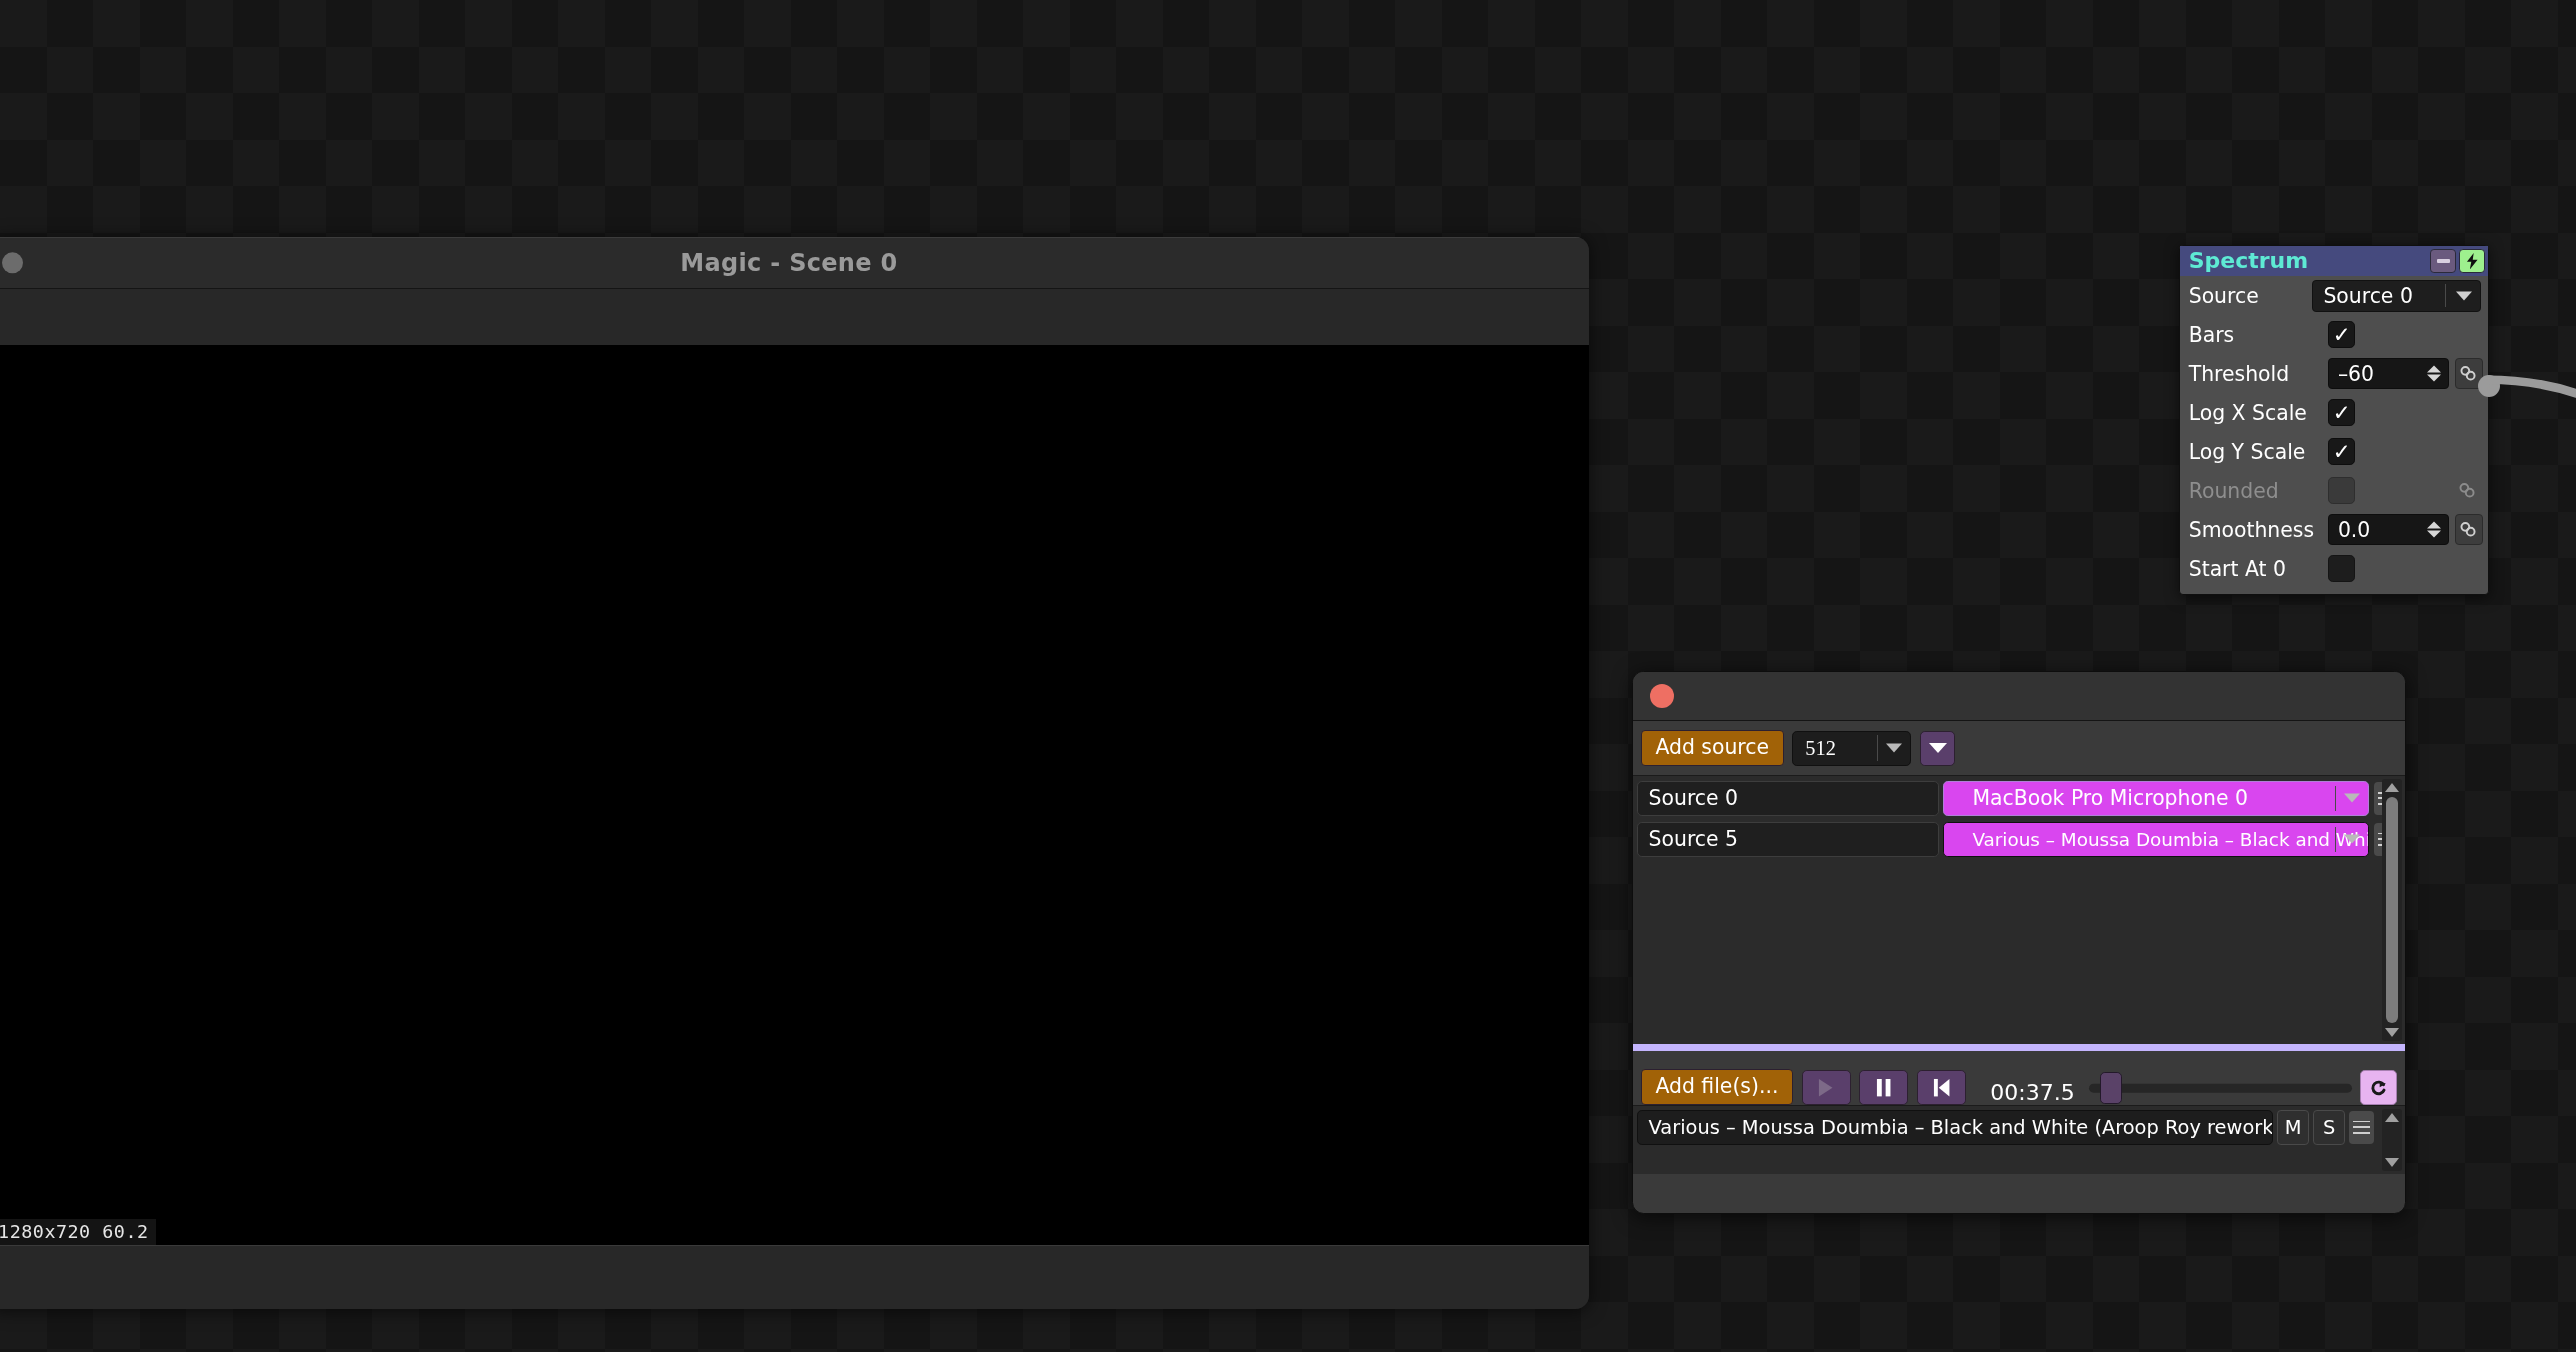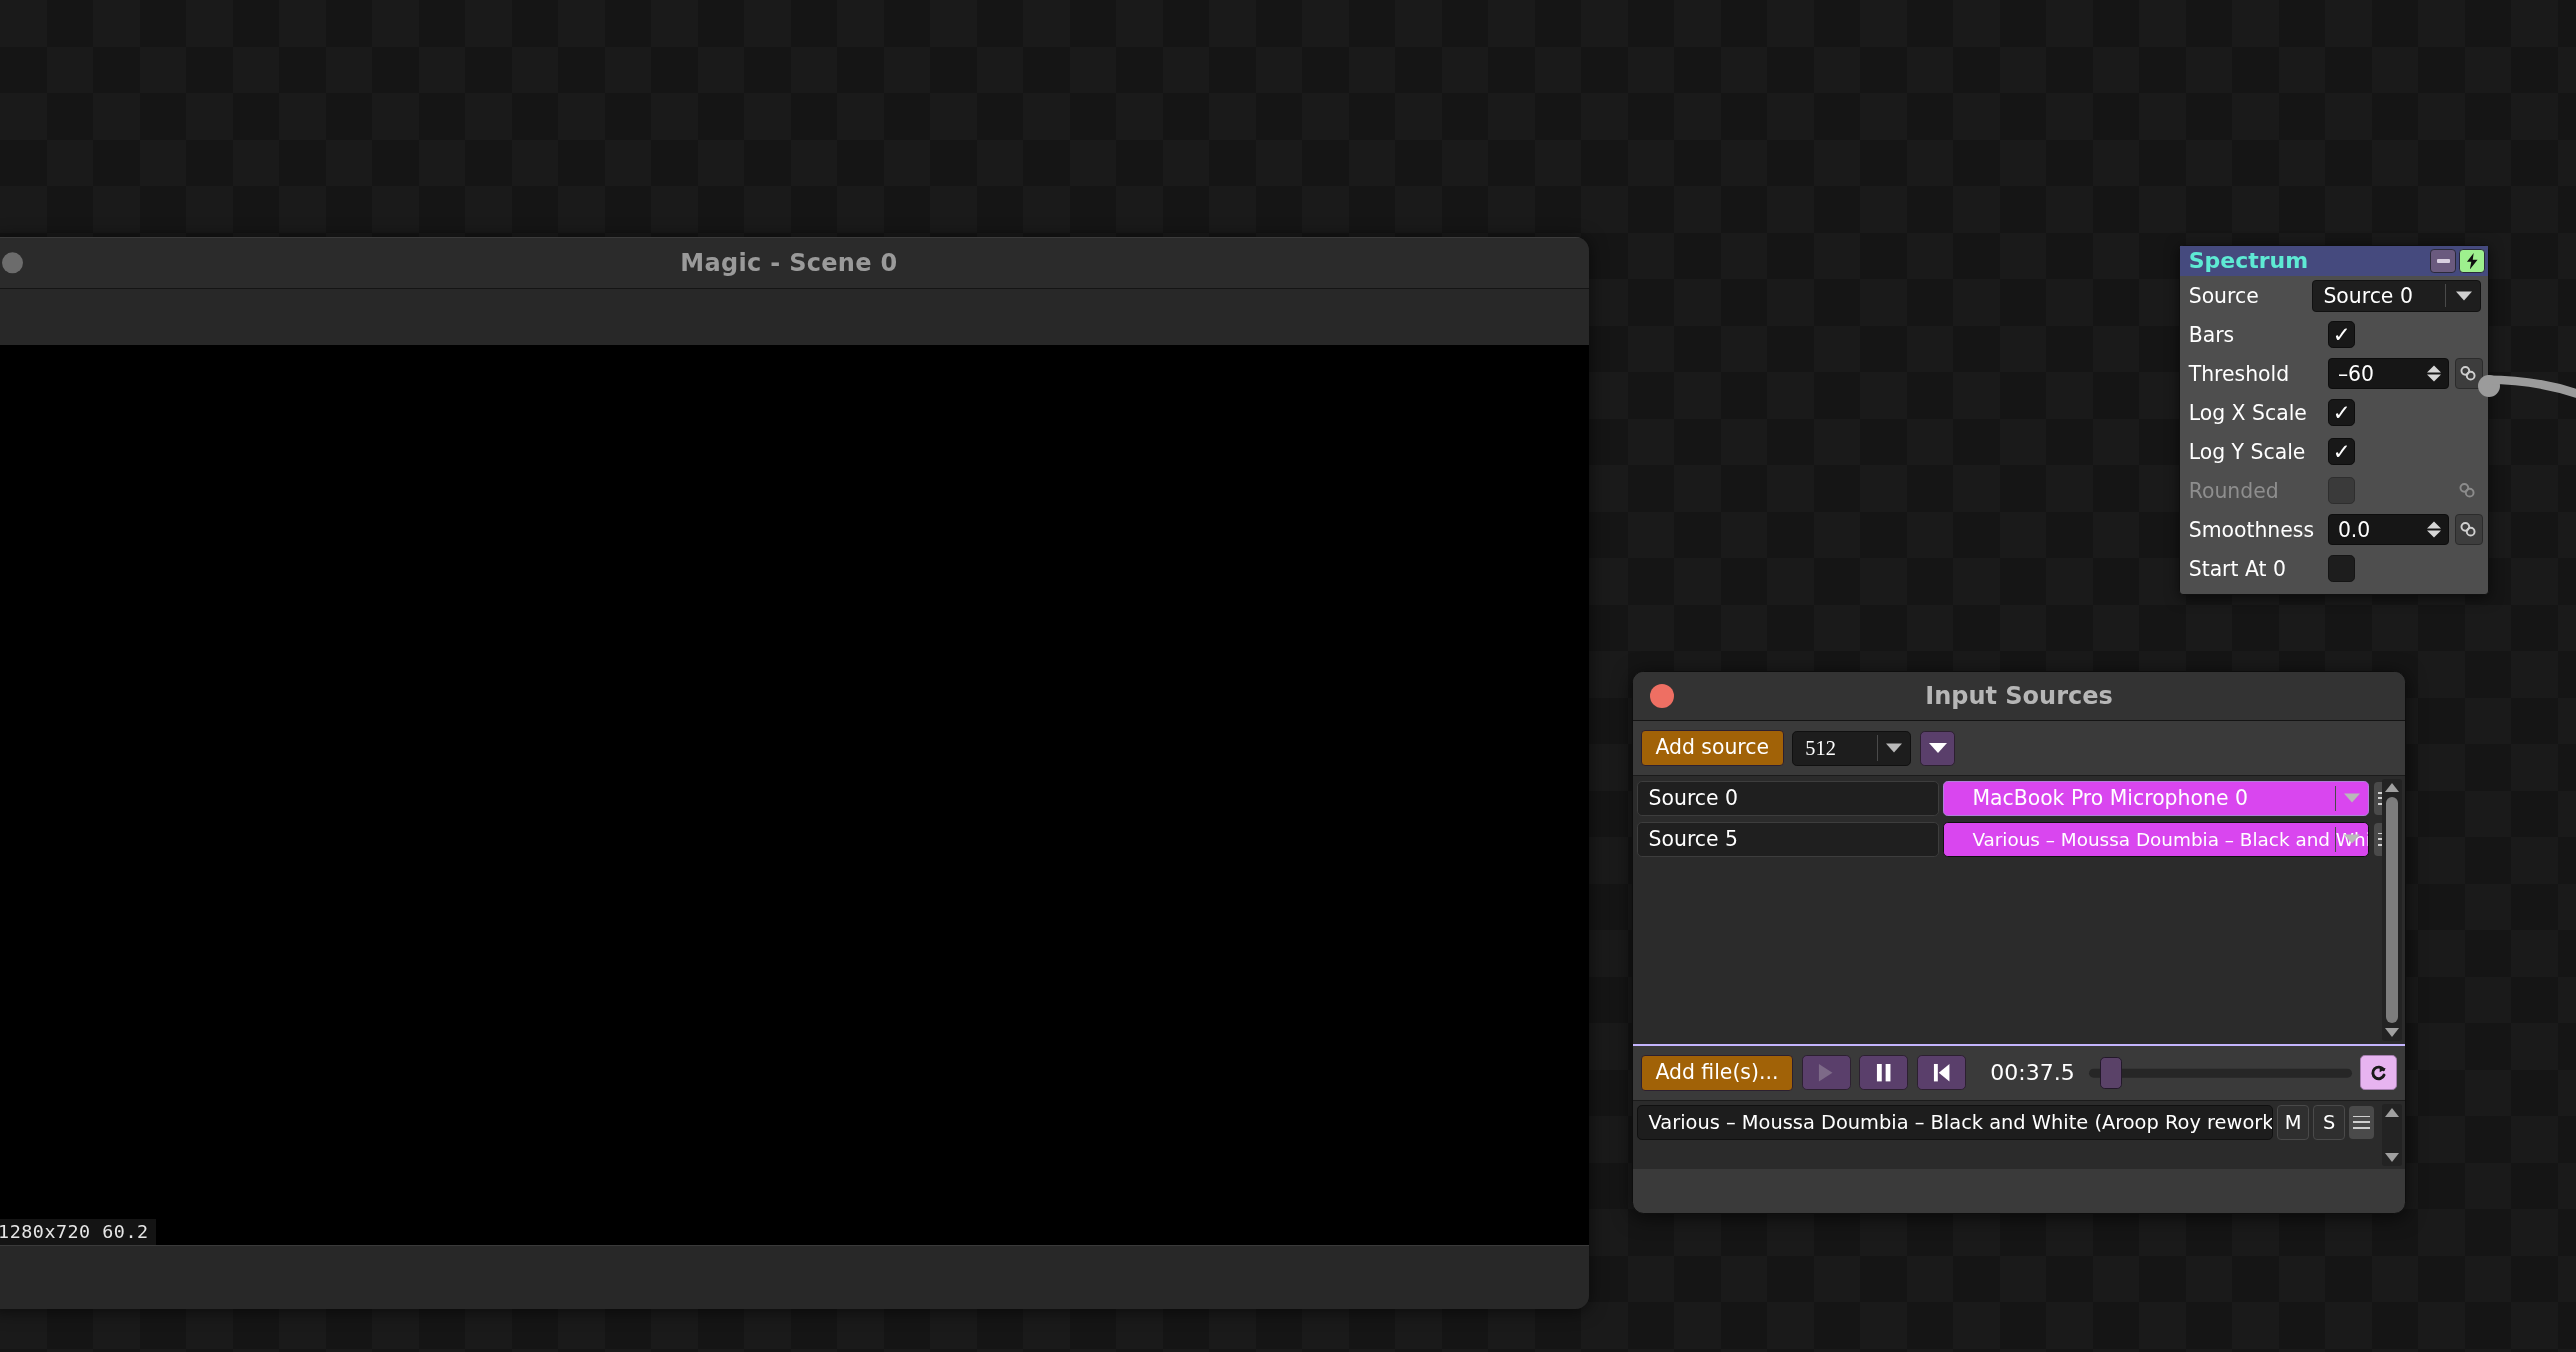--- a/index.html
+++ b/index.html
@@ -390,25 +390,25 @@
     flex: 1;
     width: 12.6px;
     margin: 4.8px 0;
     background: #7d7d7d;
     border-radius: 6.8px;
   }
   .vscroll .sb-spacer { flex: 1; }
 
   #is-transport {
     height: 54px;
-    display: flex; align-items: center;
+    display: flex; align-items: flex-end;
     gap: 8.7px;
     padding: 0 7.8px;
     background: #3a3a3a;
-    border-top: 2px solid #c4b5fd;
+    border-top: 7px solid #c4b5fd;
   }
   .tbtn {
     width: 47px; height: 33px;
     background: #5a3f6b;
     border: 1px solid #2c2030;
     border-radius: 4.8px;
     display: flex; align-items: center; justify-content: center;
   }
   .tbtn svg { display: block; }
   #time-display {
@@ -582,21 +582,20 @@
   </div>
 
   <div id="spectrum-node"></div>
   <svg id="spectrum-cable" viewBox="0 0 92 40" width="89" height="39">
     <path d="M 0 12 Q 50 12 92 26" stroke="#9b9b9b" stroke-width="9" fill="none" stroke-linecap="round"></path>
   </svg>
 
   <div id="input-sources-panel">
     <div id="is-titlebar">
       <span id="is-close-dot"></span>
-      <span id="is-title">Input Sources</span>
     </div>
 
     <div id="is-toolbar">
       <span class="btn-purple">Add source</span>
       <span id="is-buffer-combo">
         <span>512</span>
         <span class="combo-sep"></span>
         <span class="combo-caret"></span>
       </span>
       <span id="is-extra-dropdown">

